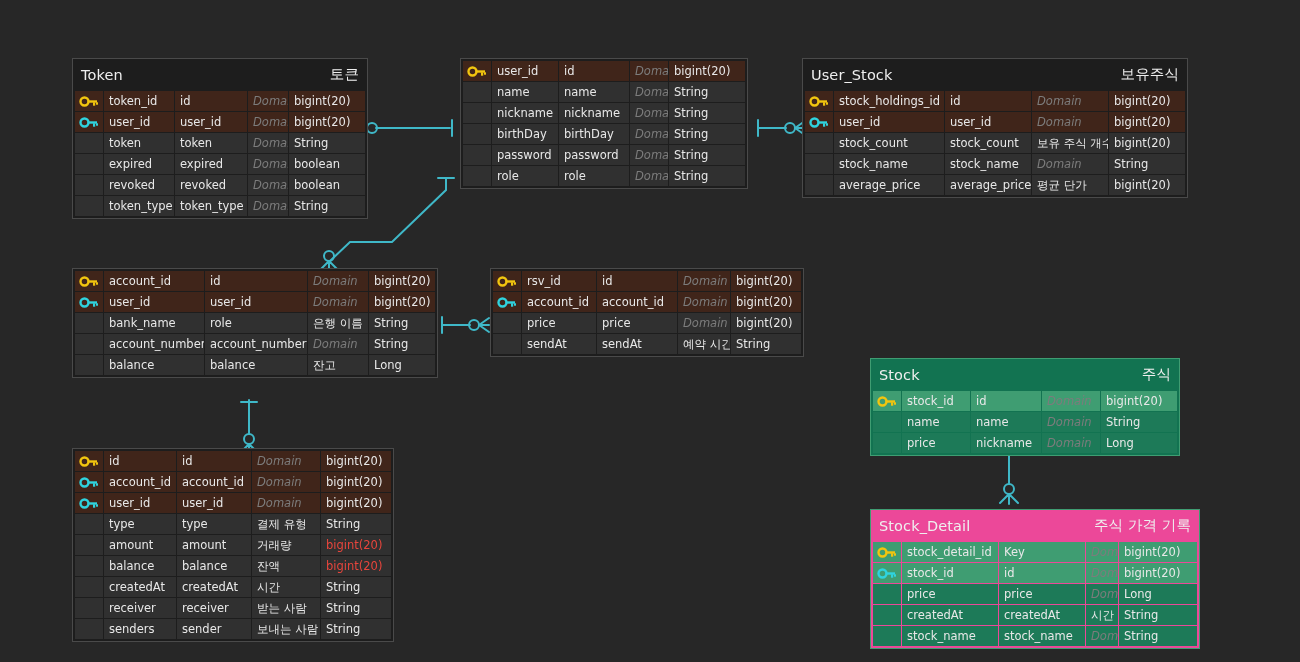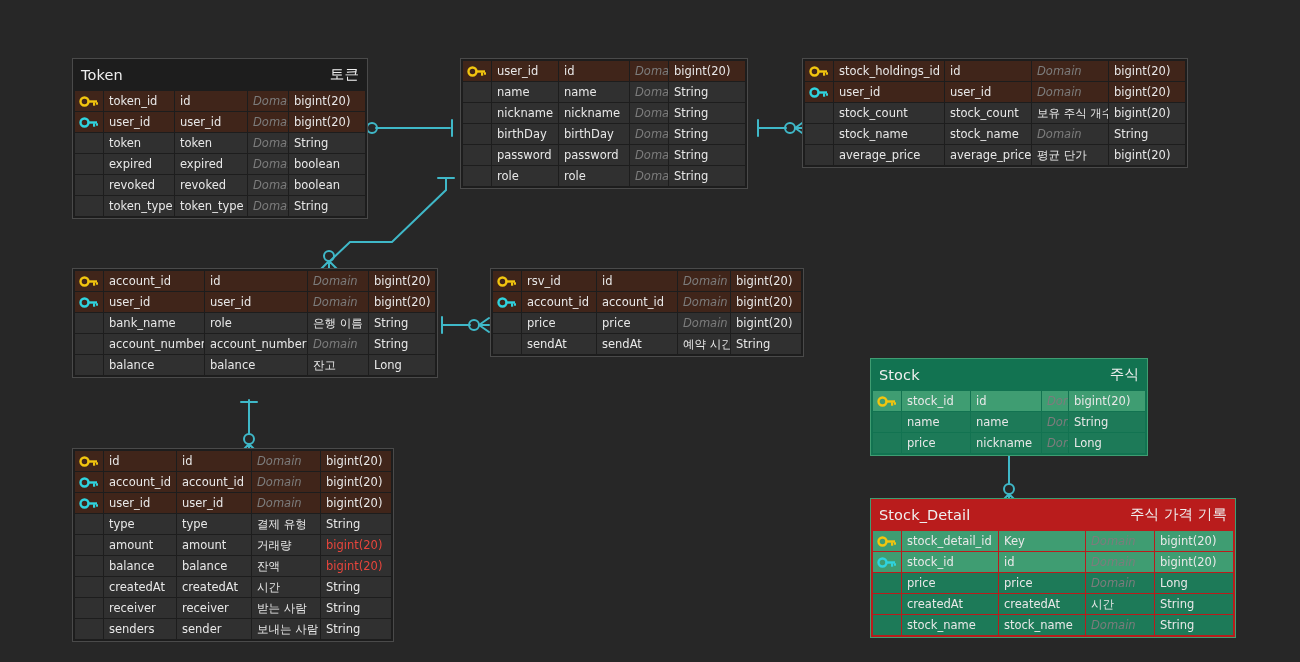--- a/index.html
+++ b/index.html
@@ -296,20 +296,24 @@
             <div class="cell c-logical" style="flex-basis: 66px;">role</div>
             <div class="cell c-physical" style="flex-basis: 70px;">role</div>
             <div class="cell c-domain">
               <span class="domain-ph">Domain</span>
             </div>
             <div class="cell c-type" style="flex-basis: 76px;">String</div>
           </div>
         </div>
       </div>
       <div class="entity" style="left: 802px; top: 58px; width: 386px;">
+        <div class="ent-head">
+          <span class="ent-title">User_Stock</span>
+          <span class="ent-alias">보유주식</span>
+        </div>
         <div class="rows">
           <div class="row keyrow">
             <div class="cell c-key" style="flex-basis: 28px;">
               <svg class="keyicon" viewBox="0 0 20 13">
                 <circle cx="5.5" cy="6.5" r="4" fill="none" stroke="#f2c50f" stroke-width="2.4"></circle>
                 <rect x="8.5" y="5.3" width="9.5" height="2.4" fill="#f2c50f"></rect>
                 <rect x="14" y="7.3" width="2.2" height="3.4" fill="#f2c50f"></rect>
                 <rect x="17" y="7.3" width="2.0" height="2.4" fill="#f2c50f"></rect>
               </svg>
             </div>
@@ -581,21 +585,21 @@
             <div class="cell c-key" style="flex-basis: 28px;"></div>
             <div class="cell c-logical" style="flex-basis: 72px;">senders</div>
             <div class="cell c-physical" style="flex-basis: 74px;">sender</div>
             <div class="cell c-domain">
               <span class="domain-ko">보내는 사람</span>
             </div>
             <div class="cell c-type" style="flex-basis: 70px;">String</div>
           </div>
         </div>
       </div>
-      <div class="entity green" style="left: 870px; top: 358px; width: 278px; background: rgb(18, 115, 81); border-color: rgb(63, 157, 114);">
+      <div class="entity green" style="left: 870px; top: 358px; width: 310px; background: rgb(18, 115, 81); border-color: rgb(63, 157, 114);">
         <div class="ent-head">
           <span class="ent-title">Stock</span>
           <span class="ent-alias">주식</span>
         </div>
         <div class="rows">
           <div class="row keyrow">
             <div class="cell c-key" style="flex-basis: 28px;">
               <svg class="keyicon" viewBox="0 0 20 13">
                 <circle cx="5.5" cy="6.5" r="4" fill="none" stroke="#f2c50f" stroke-width="2.4"></circle>
                 <rect x="8.5" y="5.3" width="9.5" height="2.4" fill="#f2c50f"></rect>
@@ -623,21 +627,21 @@
             <div class="cell c-key" style="flex-basis: 28px;"></div>
             <div class="cell c-logical" style="flex-basis: 68px;">price</div>
             <div class="cell c-physical" style="flex-basis: 70px;">nickname</div>
             <div class="cell c-domain">
               <span class="domain-ph">Domain</span>
             </div>
             <div class="cell c-type" style="flex-basis: 76px;">Long</div>
           </div>
         </div>
       </div>
-      <div class="entity green" style="left: 870px; top: 498px; width: 366px; background: #b91c1c; border-color: rgb(63, 157, 114);">
+      <div class="entity green" style="left: 870px; top: 509px; width: 330px; background: #ec4899; border-color: rgb(63, 157, 114);">
         <div class="ent-head">
           <span class="ent-title">Stock_Detail</span>
           <span class="ent-alias">주식 가격 기록</span>
         </div>
         <div class="rows">
           <div class="row keyrow">
             <div class="cell c-key" style="flex-basis: 28px;">
               <svg class="keyicon" viewBox="0 0 20 13">
                 <circle cx="5.5" cy="6.5" r="4" fill="none" stroke="#f2c50f" stroke-width="2.4"></circle>
                 <rect x="8.5" y="5.3" width="9.5" height="2.4" fill="#f2c50f"></rect>

